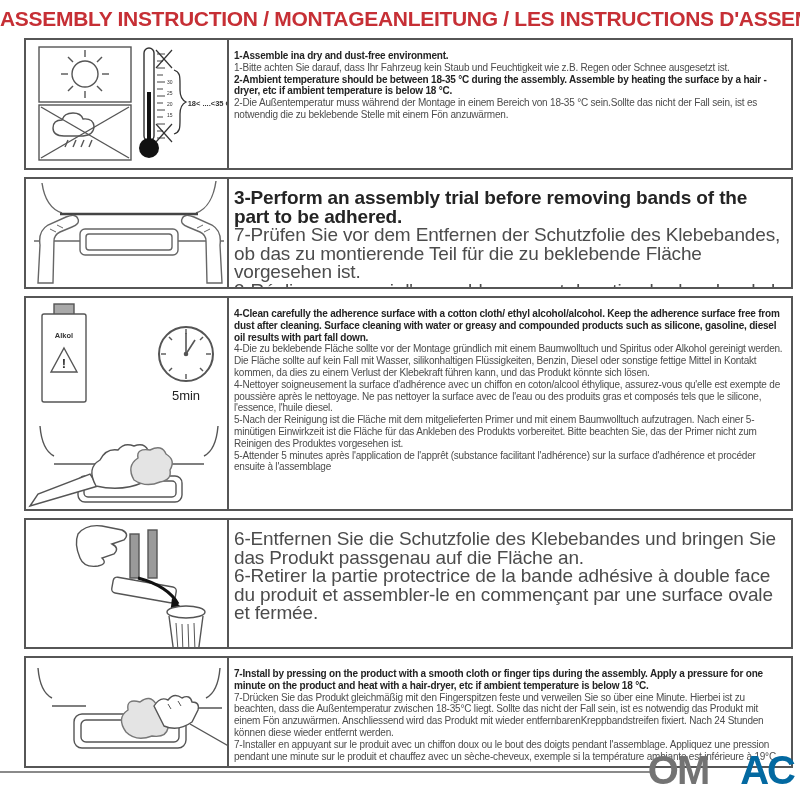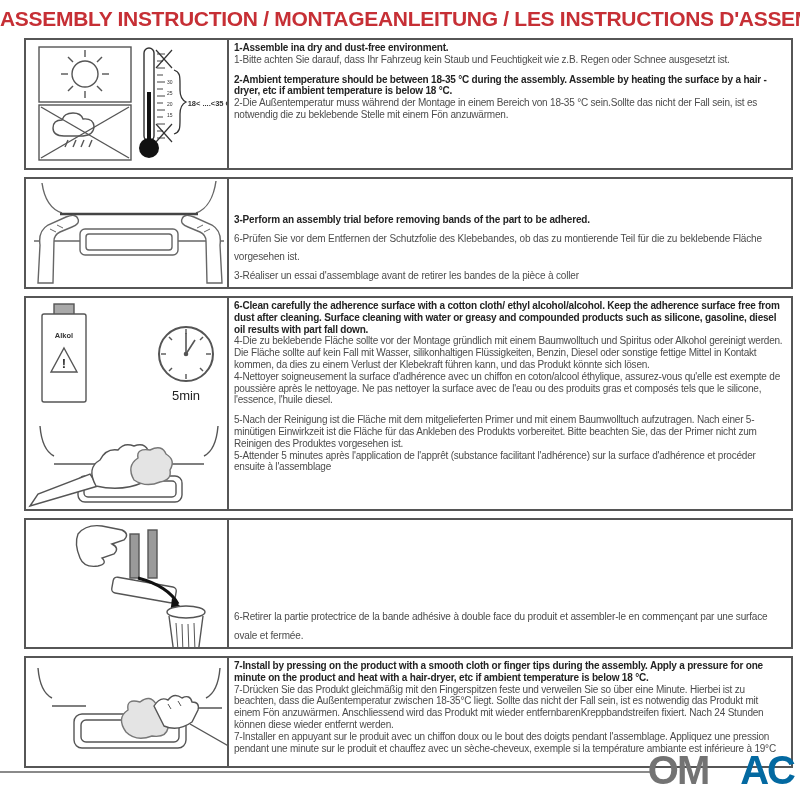--- a/index.html
+++ b/index.html
@@ -14,26 +14,26 @@
     margin:0; padding-top:7px; text-align:center;
     font-size:21px; font-weight:bold; letter-spacing:-0.3px;
     color:#c62f35; white-space:nowrap;
   }
   .row { position:absolute; left:0; width:800px; }
   .cell {
     position:absolute; background:#fff;
     border:2px solid #565656; overflow:hidden;
   }
   .cell.ill { left:24px; width:212px; }
-  .cell.txt { left:227px; width:566px; padding:2px 5px; }
+  .cell.txt { left:227px; width:566px; padding:10px 5px; }
   .small { font-size:10px; line-height:11.8px; letter-spacing:-0.2px; color:#4c4c4c; }
-  .large { font-size:10px; line-height:18.5px; letter-spacing:-0.15px; color:#4c4c4c;
-           display:flex; flex-direction:column; justify-content:flex-end; }
+  .large { font-size:19px; line-height:18.5px; letter-spacing:-0.15px; color:#4c4c4c;
+           display:flex; flex-direction:column; justify-content:flex-start; }
   .item { margin:0; }
-  .item + .item { margin-top:8px; }
+  .item + .item { }
   .en { display:block; font-weight:bold; color:#242424; }
   .ln { display:block; }
   svg { display:block; }
   svg text { font-family:"Liberation Sans", sans-serif; }
   .footer-line {
     position:absolute; top:771px; left:0; width:650px; height:0;
     border-top:2px solid #8a8a8a;
   }
   .logo {
     position:absolute; top:748px; right:6px;
@@ -149,21 +149,21 @@
           <g transform="translate(208,0) scale(-1,1)">
             <path d="M12,104 L14,66 Q12,52 22,46 L40,38 Q50,34 52,40 Q54,45 46,48 L34,53 Q28,56 28,62 L27,104 Z" fill="#fff"></path>
             <path d="M24,50 l6,3 M31,46 l6,3" stroke-width="1"></path>
           </g>
         </g>
       </svg>
     </div>
     <div class="cell txt large">
       <p class="item">
         <strong class="en">3-Perform an assembly trial before removing bands of the part to be adhered.</strong>
-        <span class="ln">6-Prüfen Sie vor dem Entfernen der Schutzfolie des Klebebandes, ob das zu montierende Teil für die zu beklebende Fläche vorgesehen ist.</span>
+        <span class="ln">7-Prüfen Sie vor dem Entfernen der Schutzfolie des Klebebandes, ob das zu montierende Teil für die zu beklebende Fläche vorgesehen ist.</span>
         <span class="ln">3-Réaliser un essai d'assemblage avant de retirer les bandes de la pièce à coller</span>
       </p>
     </div>
   </div>
 
   <div class="row" id="row3">
     <div class="cell ill">
       <svg width="208" height="211" viewBox="0 0 208 211">
         <g stroke="#555" fill="none" stroke-width="1.4">
           <g>
@@ -196,21 +196,21 @@
             <path d="M108,182 Q100,168 112,160 Q110,150 124,152 Q136,146 140,156 Q150,162 144,172 Q146,182 134,184 Q120,190 108,182 Z" fill="#e4e4e4" stroke="#777"></path>
           </g>
         </g>
         <text x="38" y="40" text-anchor="middle" font-size="7.5" font-weight="bold" fill="#333">Alkol</text>
         <text x="38" y="70" text-anchor="middle" font-size="13" font-weight="bold" fill="#333">!</text>
         <text x="160" y="102" text-anchor="middle" font-size="13" fill="#222">5min</text>
       </svg>
     </div>
     <div class="cell txt small">
       <p class="item">
-        <strong class="en">6-Clean carefully the adherence surface with a cotton cloth/ ethyl alcohol/alcohol. Keep the adherence surface free from dust after cleaning. Surface cleaning with water or greasy and compounded products such as silicone, gasoline, diesel oil results with part fall down.</strong>
+        <strong class="en">4-Clean carefully the adherence surface with a cotton cloth/ ethyl alcohol/alcohol. Keep the adherence surface free from dust after cleaning. Surface cleaning with water or greasy and compounded products such as silicone, gasoline, diesel oil results with part fall down.</strong>
         <span class="ln">4-Die zu beklebende Fläche sollte vor der Montage gründlich mit einem Baumwolltuch und Spiritus oder Alkohol gereinigt werden. Die Fläche sollte auf kein Fall mit Wasser, silikonhaltigen Flüssigkeiten, Benzin, Diesel oder sonstige fettige Mittel in Kontakt kommen, da dies zu einem Verlust der Klebekraft führen kann, und das Produkt könnte sich lösen.</span>
         <span class="ln">4-Nettoyer soigneusement la surface d'adhérence avec un chiffon en coton/alcool éthylique, assurez-vous qu'elle est exempte de poussière après le nettoyage. Ne pas nettoyer la surface avec de l'eau ou des produits gras et composés tels que le silicone, l'essence, l'huile diesel.</span>
       </p>
       <p class="item">
         <span class="ln">5-Nach der Reinigung ist die Fläche mit dem mitgelieferten Primer und mit einem Baumwolltuch aufzutragen. Nach einer 5-minütigen Einwirkzeit ist die Fläche für das Ankleben des Produkts vorbereitet. Bitte beachten Sie, das der Primer nicht zum Reinigen des Produktes vorgesehen ist.</span>
         <span class="ln">5-Attender 5 minutes après l'application de l'apprêt (substance facilitant l'adhérence) sur la surface d'adhérence et procéder ensuite à l'assemblage</span>
       </p>
     </div>
   </div>
 
@@ -230,20 +230,21 @@
             <line x1="150" y1="103" x2="152" y2="131" stroke-width="1"></line>
             <line x1="156" y1="104" x2="157" y2="133" stroke-width="1"></line>
             <line x1="162" y1="104" x2="163" y2="133" stroke-width="1"></line>
             <line x1="168" y1="103" x2="169" y2="131" stroke-width="1"></line>
           </g>
         </g>
       </svg>
     </div>
     <div class="cell txt large">
       <p class="item">
+        <span class="ln">6-Entfernen Sie die Schutzfolie des Klebebandes und bringen Sie das Produkt passgenau auf die Fläche an.</span>
         <span class="ln">6-Retirer la partie protectrice de la bande adhésive à double face du produit et assembler-le en commençant par une surface ovale et fermée.</span>
       </p>
     </div>
   </div>
 
   <div class="row" id="row5">
     <div class="cell ill">
       <svg width="208" height="108" viewBox="0 0 208 108">
         <g stroke="#555" fill="none" stroke-width="1.4">
           <path d="M12,10 Q14,34 26,40"></path>

